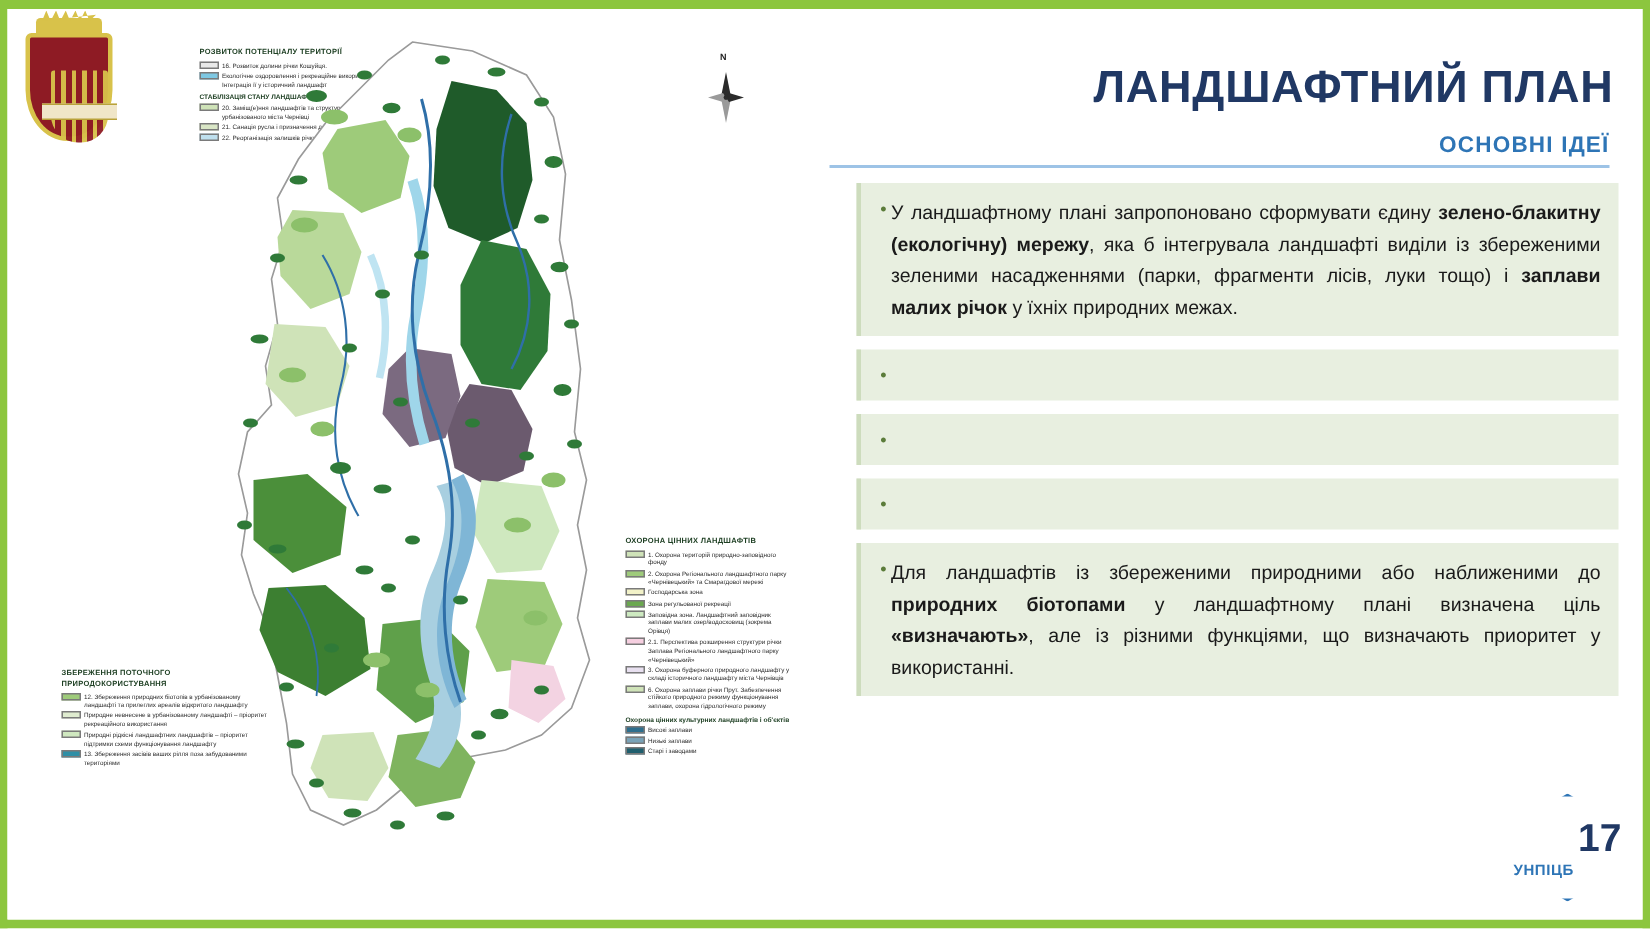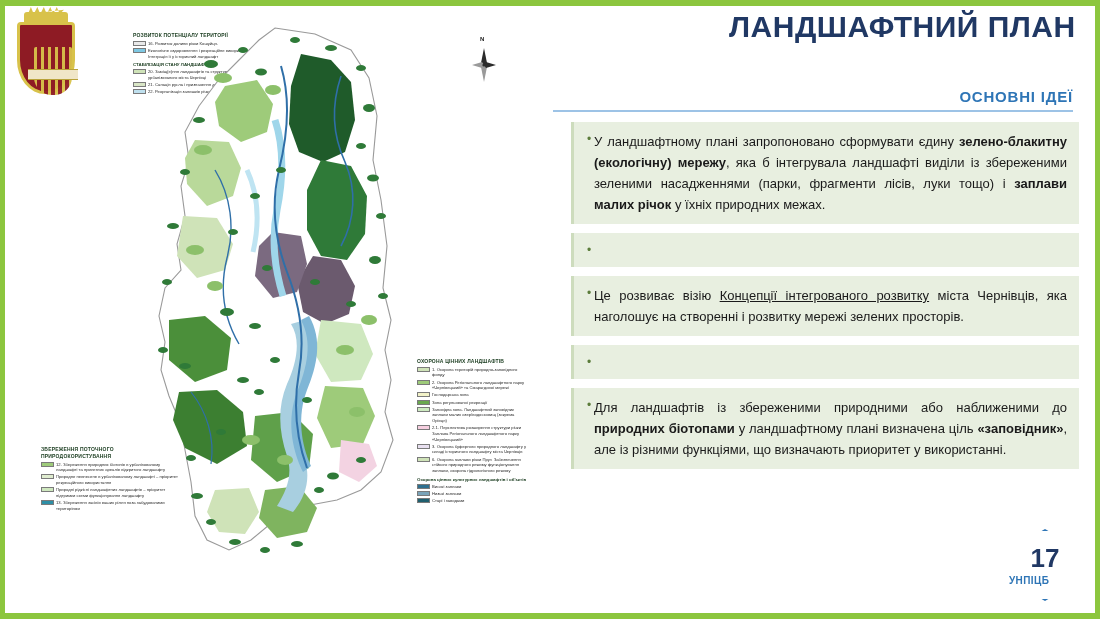--- a/index.html
+++ b/index.html
@@ -97,21 +97,21 @@
 
   
   .map-wrap { position: absolute; left: 150px; top: 14px; width: 270px; height: 585px; }
 
   
   .right-panel {
     position: absolute; left: 533px; top: 6px; width: 562px; height: 607px;
     background: #ffffff;
   }
   .title {
-    position: absolute; left: 196px; top: 4px;
+    position: absolute; left: 196px; top: 36px;
     font-size: 30px; font-weight: bold; color: #203864; letter-spacing: .5px;
   }
   .subtitle {
     position: absolute; right: 22px; top: 82px;
     font-size: 15px; font-weight: bold; color: #2e75b6; letter-spacing: .8px;
   }
   .subtitle-rule {
     position: absolute; right: 22px; top: 104px; width: 520px; height: 1.5px;
     background: #9dc3e6;
   }
@@ -144,21 +144,21 @@
     position: absolute; right: 14px; bottom: 12px; width: 72px; height: 72px;
   }
   .badge-hex {
     position: absolute; left: 0; top: 0; width: 72px; height: 72px;
     background: #ffffff;
     border: 2px solid #2e75b6;
     clip-path: polygon(50% 0%, 93% 25%, 93% 75%, 50% 100%, 7% 75%, 7% 25%);
   }
   .badge-num {
     position: absolute; left: 0; top: 14px; width: 72px;
-    text-align: center; font-size: 26px; font-weight: bold; color: #203864;
+    text-align: right; font-size: 26px; font-weight: bold; color: #203864;
   }
   .badge-label {
     position: absolute; left: 0; top: 46px; width: 72px;
     text-align: left; font-size: 10px; font-weight: bold; color: #2e75b6;
     letter-spacing: .4px;
   }
 </style>
 </head>
 <body>
 
@@ -390,28 +390,27 @@
   <div class="bullets">
     <div class="bullet-card">
       <div class="bullet-dot">•</div>
       <div class="bullet-text">У ландшафтному плані запропоновано сформувати єдину <b>зелено-блакитну (екологічну) мережу</b>, яка б інтегрувала ландшафті виділи із збереженими зеленими насадженнями (парки, фрагменти лісів, луки тощо) і <b>заплави малих річок</b> у їхніх природних межах.</div>
     </div>
     <div class="bullet-card">
       <div class="bullet-dot">•</div>
     </div>
     <div class="bullet-card">
       <div class="bullet-dot">•</div>
-      <div class="bullet-text">Це розвиває візію <u>Концепції інтегрованого розвитку</u> міста Чернівців, яка наголошує на створенні і розвитку мережі зелених просторів.</div>
     </div>
     <div class="bullet-card">
       <div class="bullet-dot">•</div>
     </div>
     <div class="bullet-card">
       <div class="bullet-dot">•</div>
-      <div class="bullet-text">Для ландшафтів із збереженими природними або наближеними до <b>природних біотопами</b> у ландшафтному плані визначена ціль <b>«заповідник»</b>, але із різними функціями, що визначають приоритет у використанні.</div>
+      <div class="bullet-text">Для ландшафтів із збереженими природними або наближеними до <b>природних біотопами</b> у ландшафтному плані визначена ціль <b>«визначають»</b>, але із різними функціями, що визначають приоритет у використанні.</div>
     </div>
   </div>
 
   <div class="badge">
     <div class="badge-hex"></div>
     <div class="badge-num">17</div>
     <div class="badge-label">УНПІЦБ</div>
   </div>
 </div>
 

